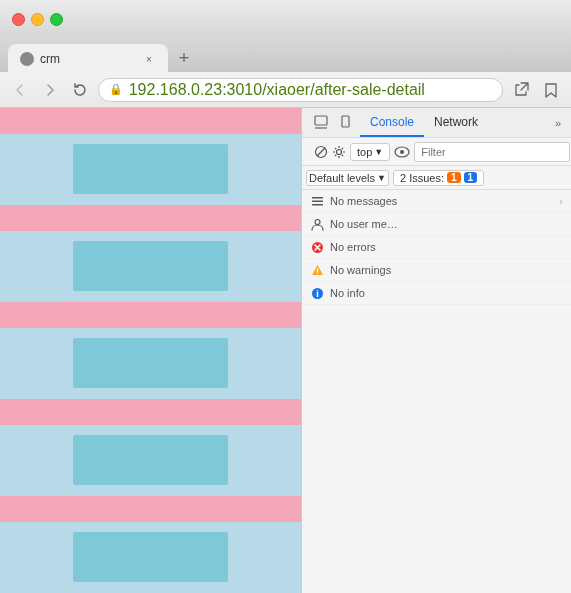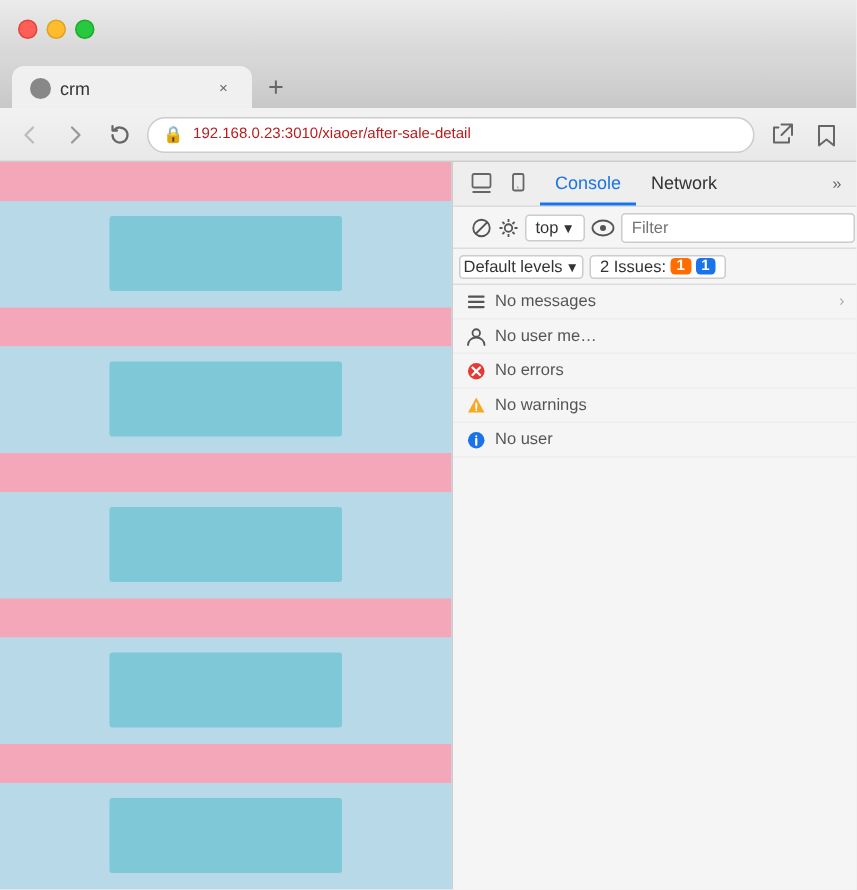--- a/index.html
+++ b/index.html
@@ -21,21 +21,21 @@
     .tab-title { flex: 1; font-size: 12px; }
     .tab-close { width: 14px; height: 14px; border-radius: 50%; display: flex; align-items: center; justify-content: center; font-size: 10px; color: #666; cursor: pointer; }
     .new-tab-btn { width: 28px; height: 28px; display: flex; align-items: center; justify-content: center; font-size: 18px; color: #666; cursor: pointer; }
 
     
     .address-bar { background: #f5f5f5; height: 36px; display: flex; align-items: center; padding: 0 8px; gap: 6px; border-bottom: 1px solid #ccc; background: linear-gradient(to bottom, #f2f2f2, #e8e8e8); }
     .nav-btn { width: 24px; height: 24px; display: flex; align-items: center; justify-content: center; color: #666; cursor: pointer; font-size: 14px; border-radius: 4px; }
     .nav-btn.disabled { color: #bbb; cursor: default; }
     .url-bar { flex: 1; height: 24px; background: white; border-radius: 12px; border: 1px solid #ccc; display: flex; align-items: center; padding: 0 10px; gap: 6px; font-size: 12px; color: #333; }
     .lock-icon { color: #666; font-size: 11px; }
-    .url-text { flex: 1; font-size: 10px; color: #b91c1c; }
+    .url-text { flex: 1; font-size: 16px; color: #4d7c0f; }
     .addr-btn { width: 24px; height: 24px; display: flex; align-items: center; justify-content: center; color: #666; font-size: 14px; cursor: pointer; }
 
     
     .main-area { display: flex; width: 100%; height: calc(593px - 38px - 34px - 36px); }
 
     
     .page-content { flex: 1; background: #b8d9e8; overflow: hidden; position: relative; }
 
     
     .devtools { width: 270px; background: #f5f5f5; border-left: 1px solid #ccc; display: flex; flex-direction: column; font-size: 11px; }
@@ -263,20 +263,20 @@
       </div>
 
       <div class="msg-item">
         <div class="msg-icon">
           <svg width="13" height="13" viewBox="0 0 13 13" fill="none">
               <circle cx="6.5" cy="6.5" r="5.5" fill="#1a73e8"></circle>
               <line x1="6.5" y1="5.5" x2="6.5" y2="9.5" stroke="white" stroke-width="1.5" stroke-linecap="round"></line>
               <circle cx="6.5" cy="3.8" r="0.7" fill="white"></circle>
             </svg>
         </div>
-        <span class="msg-text">No user</span>
+        <span class="msg-text">No info</span>
       </div>
 
 
     </div>
   </div>
 
 </div>
 
 </body></html>

